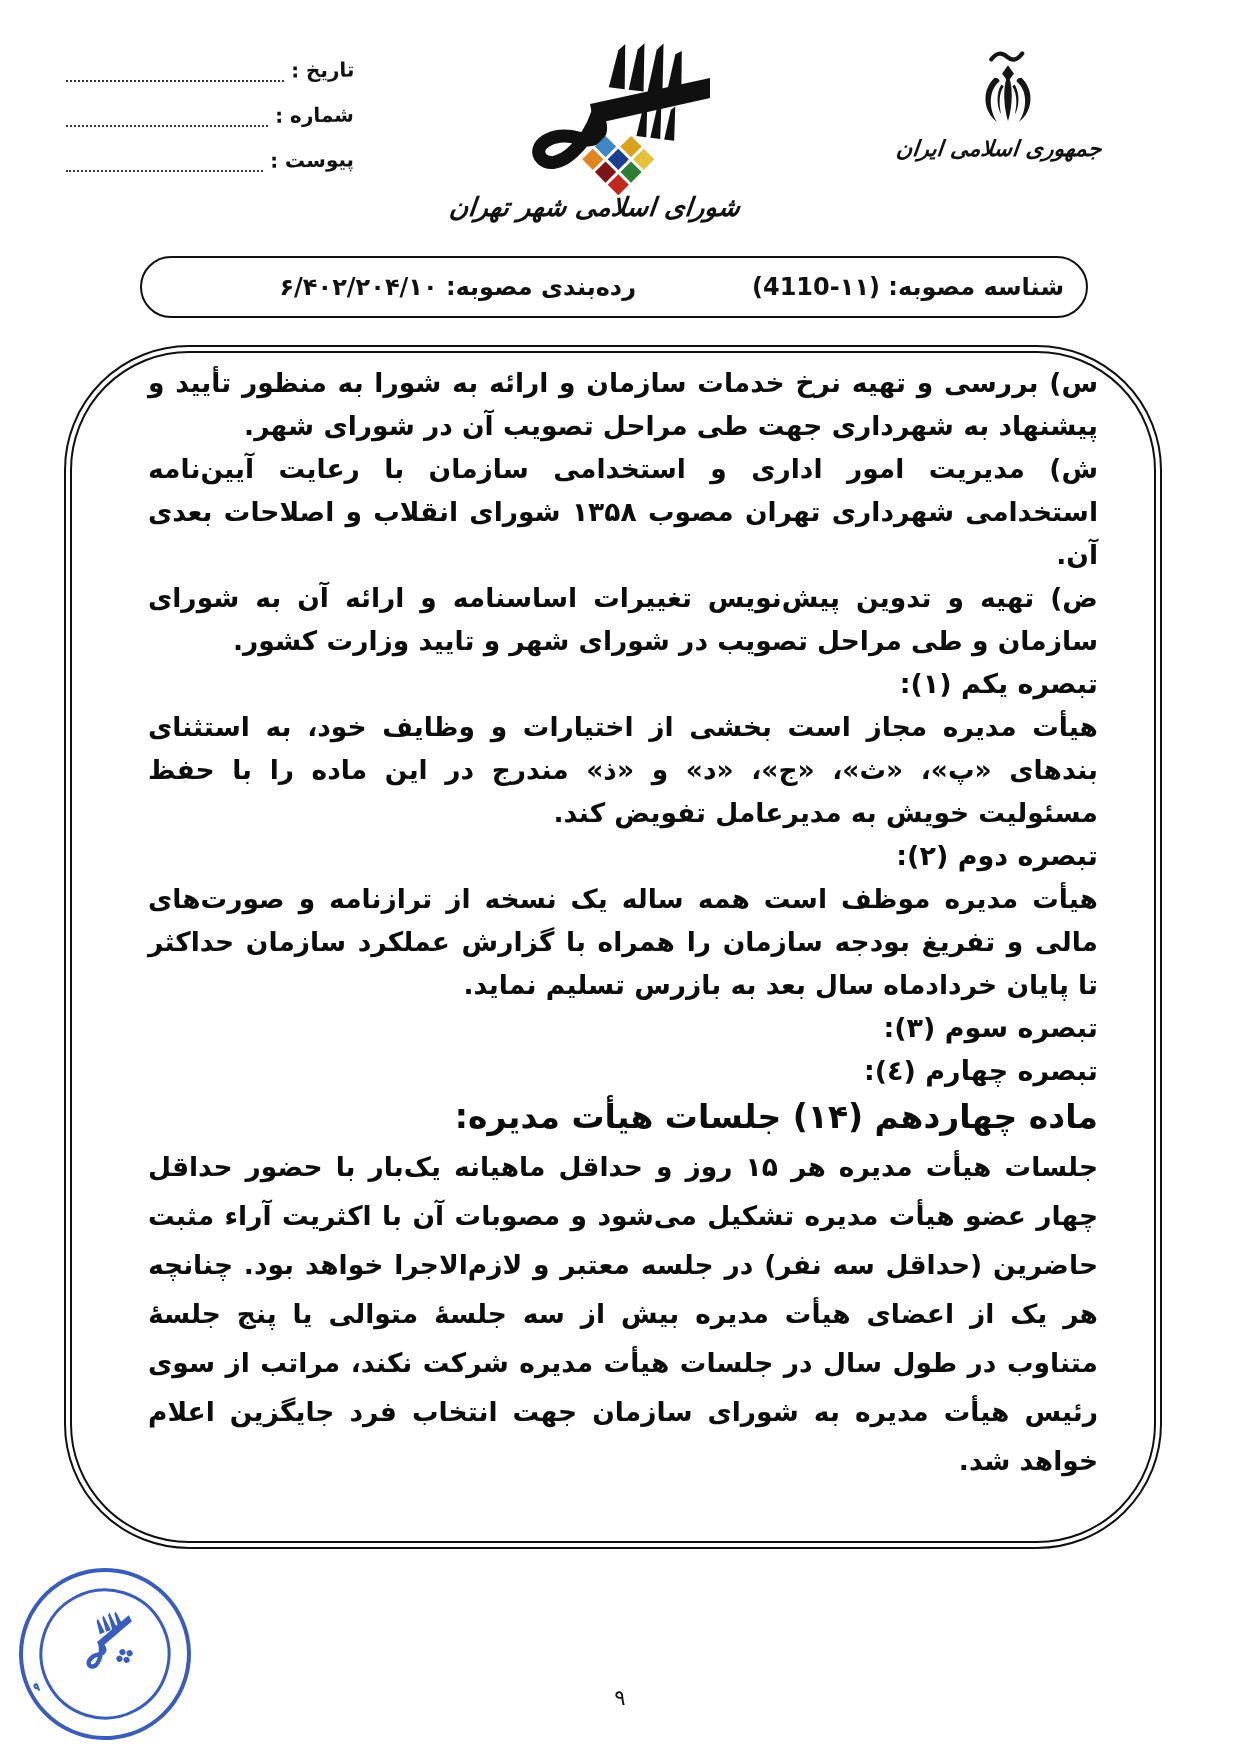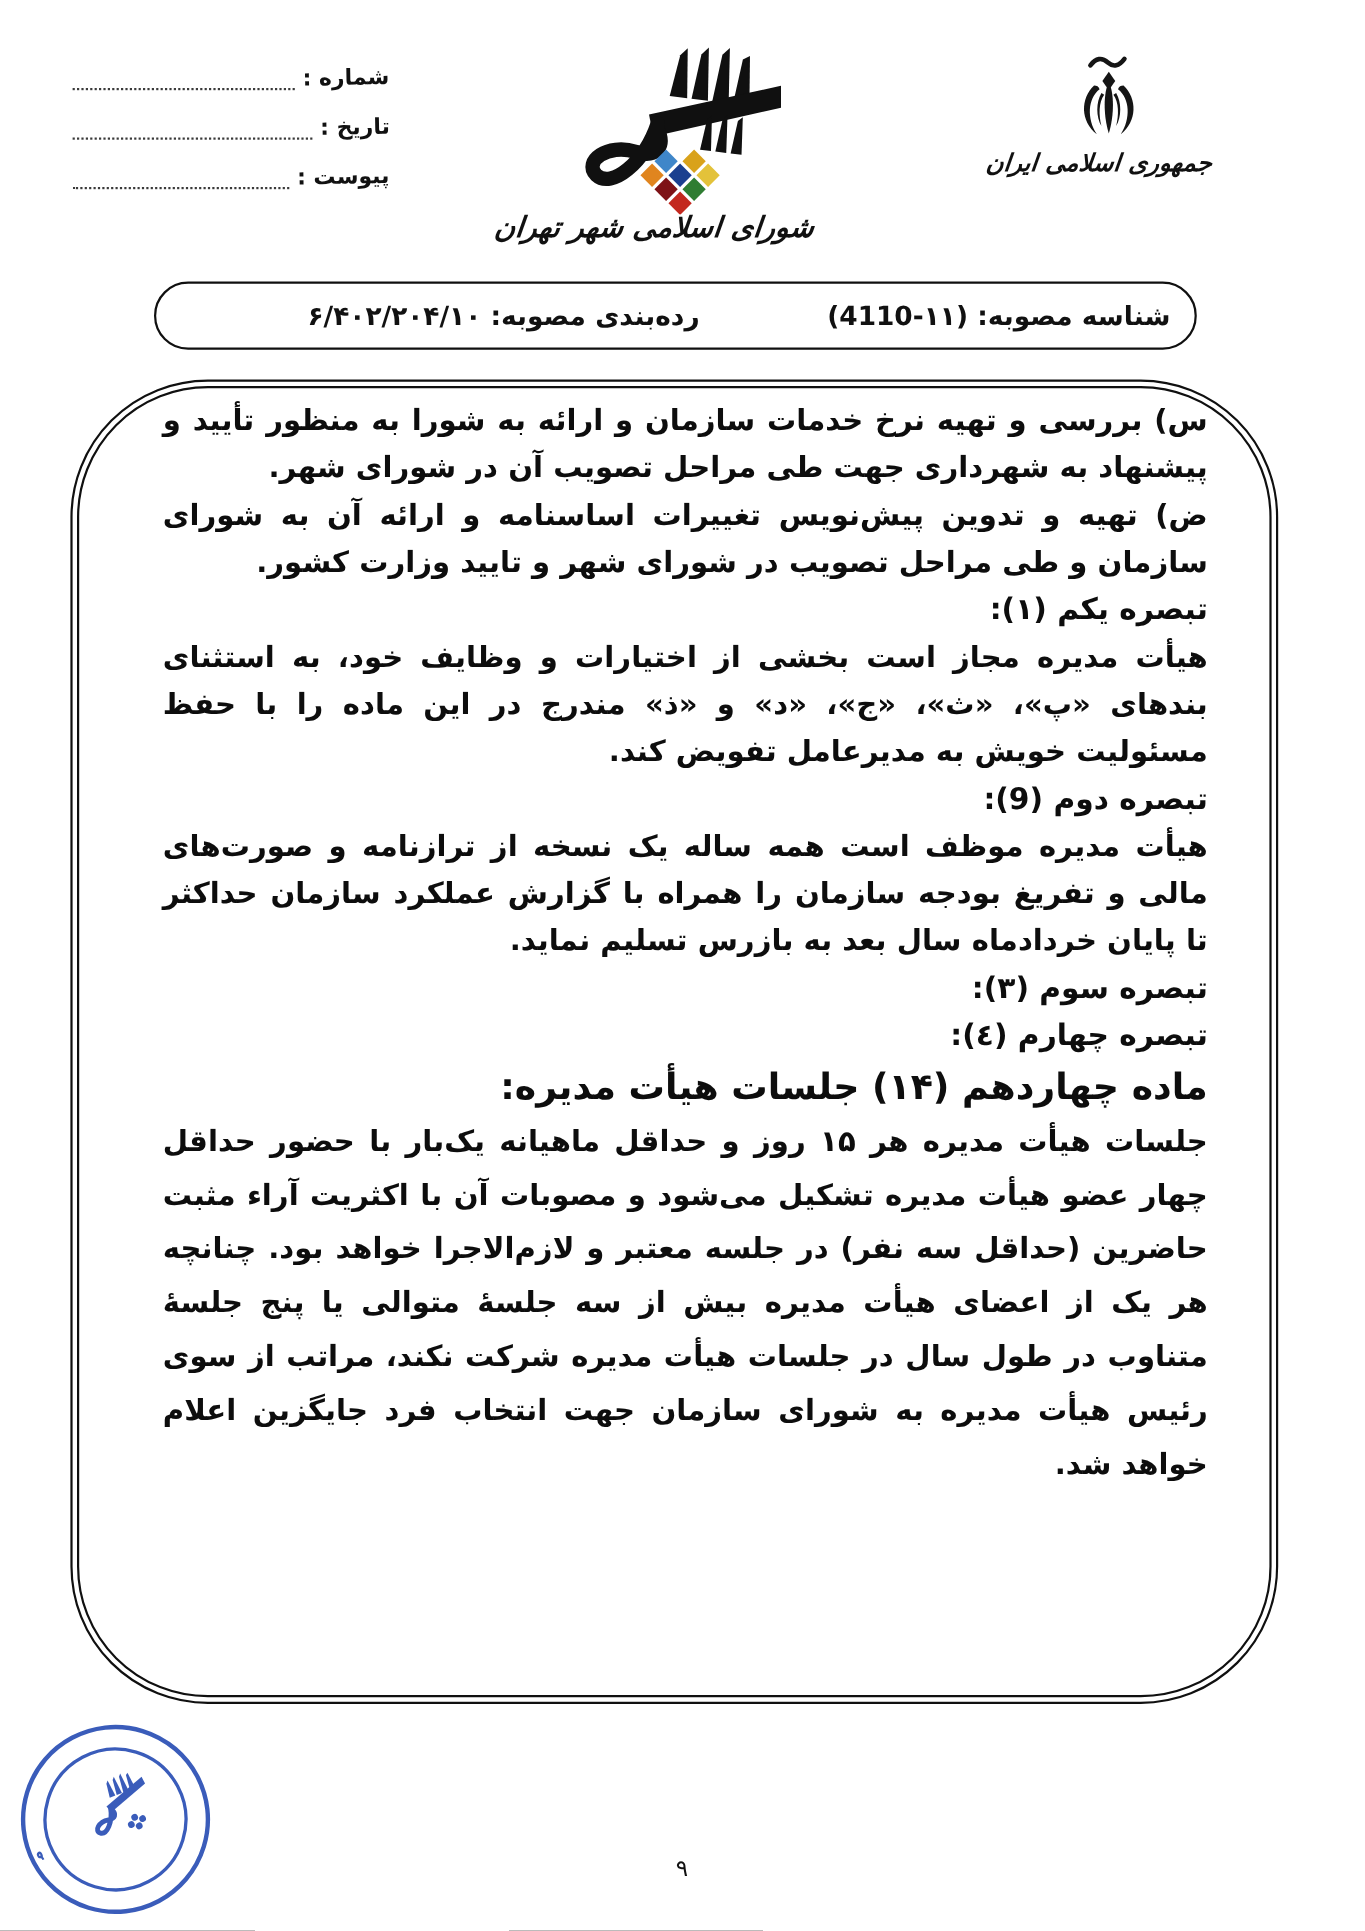--- a/index.html
+++ b/index.html
@@ -61,25 +61,25 @@
     font-size:21px;color:#111;
   }
 </style>
 </head>
 <body>
 
 <div class="page">
 
   <div class="form-fields">
     <div class="form-row">
-      <span class="form-label">شماره :</span>
+      <span class="form-label">تاریخ :</span>
       <span class="form-dots"></span>
     </div>
     <div class="form-row">
-      <span class="form-label">تاریخ :</span>
+      <span class="form-label">شماره :</span>
       <span class="form-dots"></span>
     </div>
     <div class="form-row">
       <span class="form-label">پیوست :</span>
       <span class="form-dots"></span>
     </div>
   </div>
 
   <div class="council-logo">
     <svg viewBox="0 0 225 155" width="225" height="155">
@@ -128,26 +128,27 @@
   <div class="emblem-caption">جمهوری اسلامی ایران</div>
 
   <div class="meta-bar">
     <span class="meta-id">شناسه مصوبه: (١١-4110)</span>
     <span class="meta-class">رده‌بندی مصوبه: ۶/۴۰۲/۲۰۴/۱۰</span>
   </div>
 
   <div class="frame">
     <div class="frame-text">
       <p>س) بررسی و تهیه نرخ خدمات سازمان و ارائه به شورا به منظور تأیید و پیشنهاد به شهرداری جهت طی مراحل تصویب آن در شورای شهر.</p>
+      <p>ش) مدیریت امور اداری و استخدامی سازمان با رعایت آیین‌نامه استخدامی شهرداری تهران مصوب ۱۳۵۸ شورای انقلاب و اصلاحات بعدی آن.</p>
       <p>ض) تهیه و تدوین پیش‌نویس تغییرات اساسنامه و ارائه آن به شورای سازمان و طی مراحل تصویب در شورای شهر و تایید وزارت کشور.</p>
 
       <p class="note-title">تبصره یکم (۱):</p>
       <p>هیأت مدیره مجاز است بخشی از اختیارات و وظایف خود، به استثنای بندهای «پ»، «ث»، «ج»، «د» و «ذ» مندرج در این ماده را با حفظ مسئولیت خویش به مدیرعامل تفویض کند.</p>
 
-      <p class="note-title">تبصره دوم (9):</p>
+      <p class="note-title">تبصره دوم (۲):</p>
       <p>هیأت مدیره موظف است همه ساله یک نسخه از ترازنامه و صورت‌های مالی و تفریغ بودجه سازمان را همراه با گزارش عملکرد سازمان حداکثر تا پایان خردادماه سال بعد به بازرس تسلیم نماید.</p>
 
       <p class="note-title">تبصره سوم (۳):</p>
 
       <p class="note-title">تبصره چهارم (٤):</p>
 
       <p class="article-title">ماده چهاردهم (۱۴) جلسات هیأت مدیره:</p>
       <p class="article-text">جلسات هیأت مدیره هر ۱۵ روز و حداقل ماهیانه یک‌بار با حضور حداقل چهار عضو هیأت مدیره تشکیل می‌شود و مصوبات آن با اکثریت آراء مثبت حاضرین (حداقل سه نفر) در جلسه معتبر و لازم‌الاجرا خواهد بود. چنانچه هر یک از اعضای هیأت مدیره بیش از سه جلسهٔ متوالی یا پنج جلسهٔ متناوب در طول سال در جلسات هیأت مدیره شرکت نکند، مراتب از سوی رئیس هیأت مدیره به شورای سازمان جهت انتخاب فرد جایگزین اعلام خواهد شد.</p>
     </div>
   </div>

